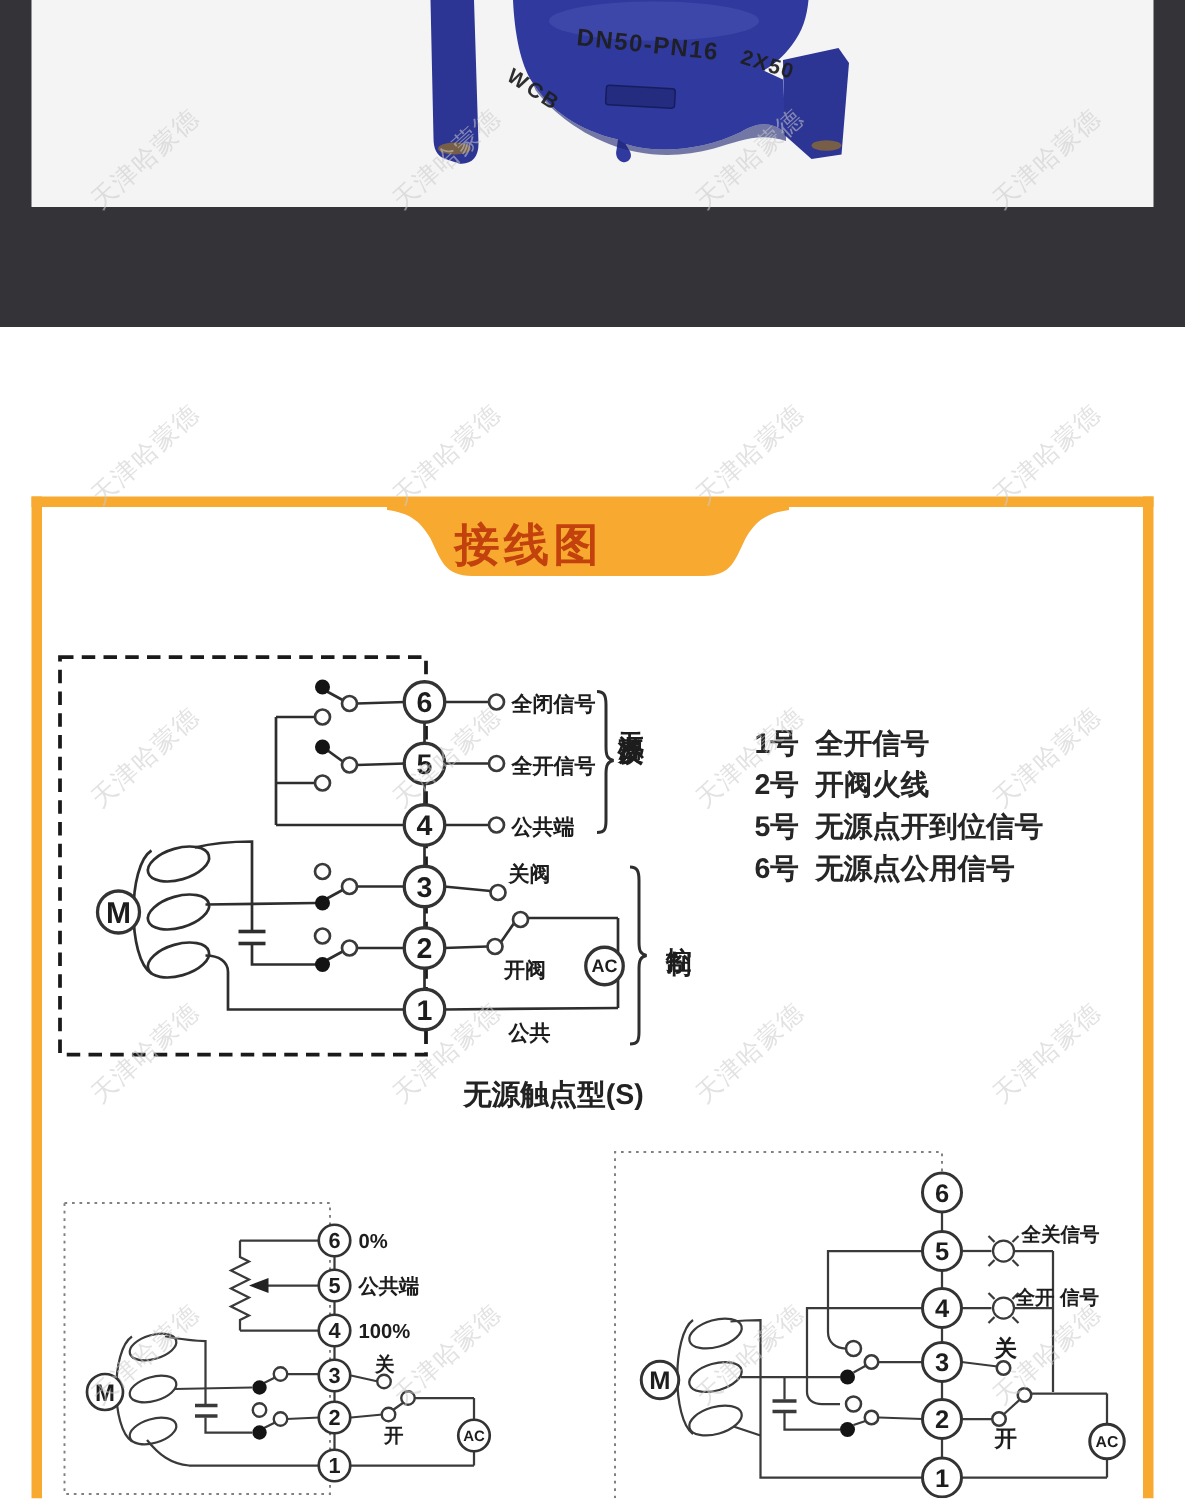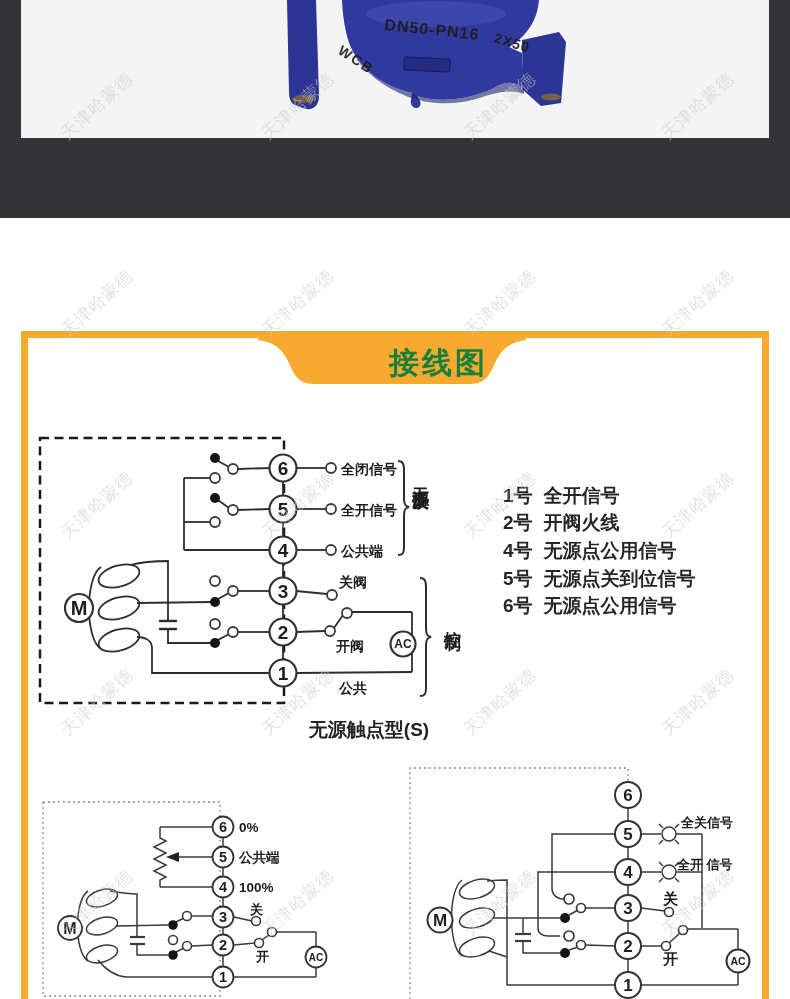--- a/index.html
+++ b/index.html
@@ -6,22 +6,22 @@
   #page{position:relative;width:790px;height:999px;overflow:hidden;background:#ffffff;
         font-family:"Liberation Sans","DejaVu Sans",sans-serif;}
   
   .photo-section{position:absolute;left:0;top:0;width:790px;height:218px;background:#343438;z-index:1;}
   .photo-panel{position:absolute;left:21px;top:0;width:748px;height:138px;background:#f4f4f5;}
   .valve-svg{position:absolute;left:229px;top:0;}
   
   .wiring-box{position:absolute;left:21px;top:331px;width:734px;height:668px;
               border:7px solid #F7A930;border-bottom:none;background:transparent;z-index:2;}
   .tab-svg{position:absolute;left:258px;top:337px;z-index:3;}
-  .tab-title{position:absolute;left:303px;top:343px;width:185px;text-align:right;
-             font-size:30px;font-weight:700;color:#15803d;letter-spacing:3px;z-index:4;}
+  .tab-title{position:absolute;left:303px;top:343px;width:185px;text-align:left;
+             font-size:30px;font-weight:700;color:#c2410c;letter-spacing:3px;z-index:4;}
   
   .diagram-svg{position:absolute;left:0;top:0;z-index:3;}
   svg text{font-family:"Liberation Sans","DejaVu Sans",sans-serif;font-weight:700;fill:#1d1d1d;}
   
   .legend{position:absolute;left:503px;top:482px;z-index:4;}
   .legend-row{display:flex;align-items:center;gap:11px;height:27.6px;
               font-size:19px;font-weight:700;color:#262626;}
   
   .vlabel{position:absolute;writing-mode:vertical-rl;text-orientation:upright;
           font-weight:700;color:#1d1d1d;z-index:4;}
@@ -338,26 +338,22 @@
   <div class="legend">
     <div class="legend-row">
       <span>1号</span>
       <span>全开信号</span>
     </div>
     <div class="legend-row">
       <span>2号</span>
       <span>开阀火线</span>
     </div>
     <div class="legend-row">
-      <span>4号</span>
-      <span>无源点公用信号</span>
-    </div>
-    <div class="legend-row">
       <span>5号</span>
-      <span>无源点关到位信号</span>
+      <span>无源点开到位信号</span>
     </div>
     <div class="legend-row">
       <span>6号</span>
       <span>无源点公用信号</span>
     </div>
   </div>
 
   <div class="caption">无源触点型(S)</div>
 
   <div class="watermark-layer" id="watermark-layer">

